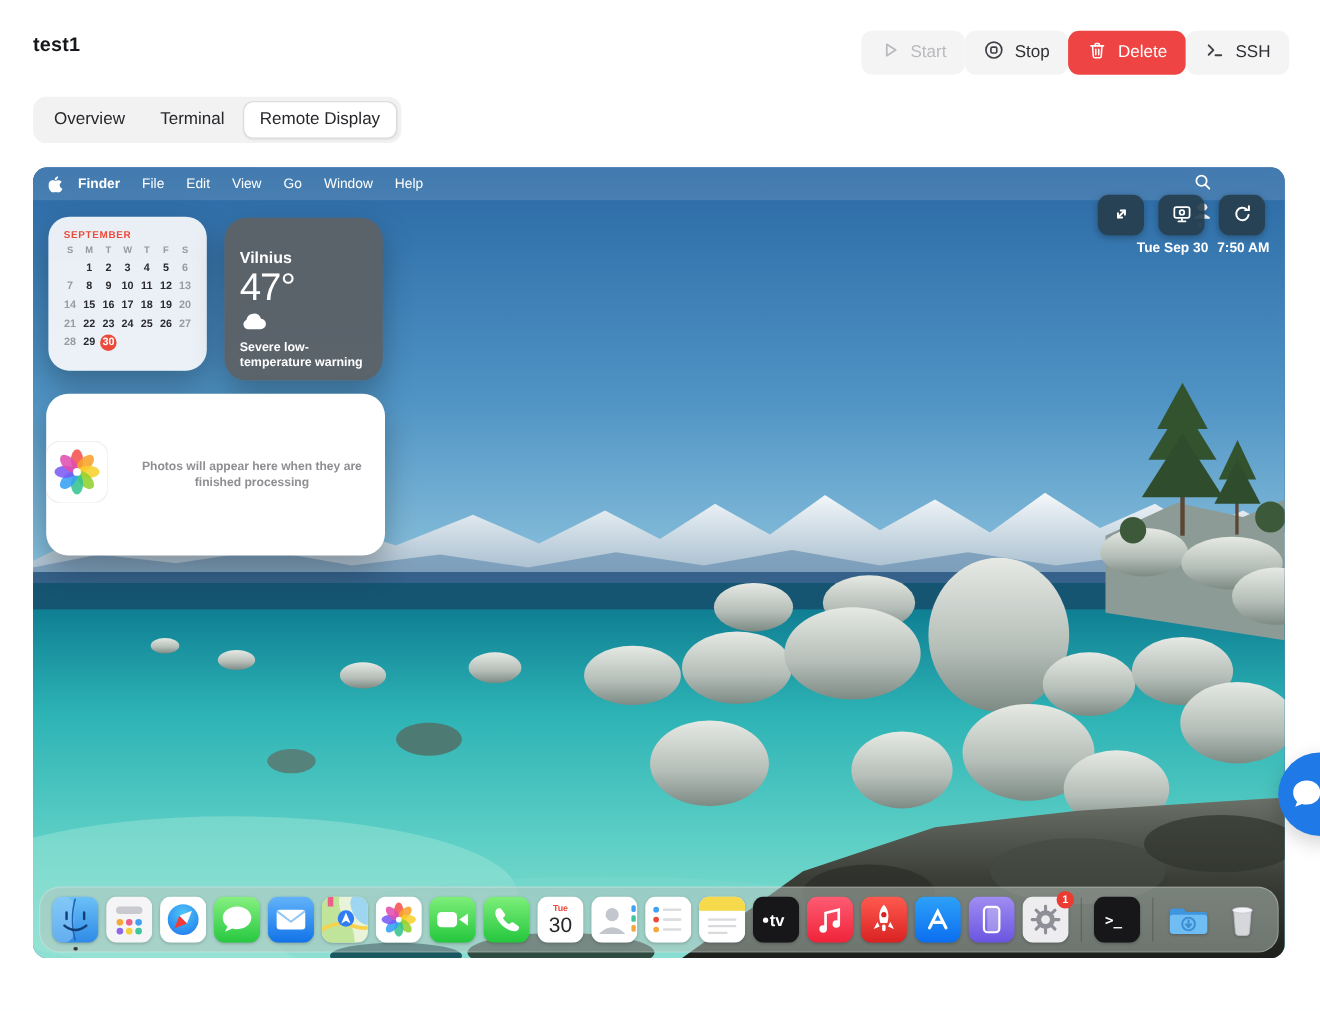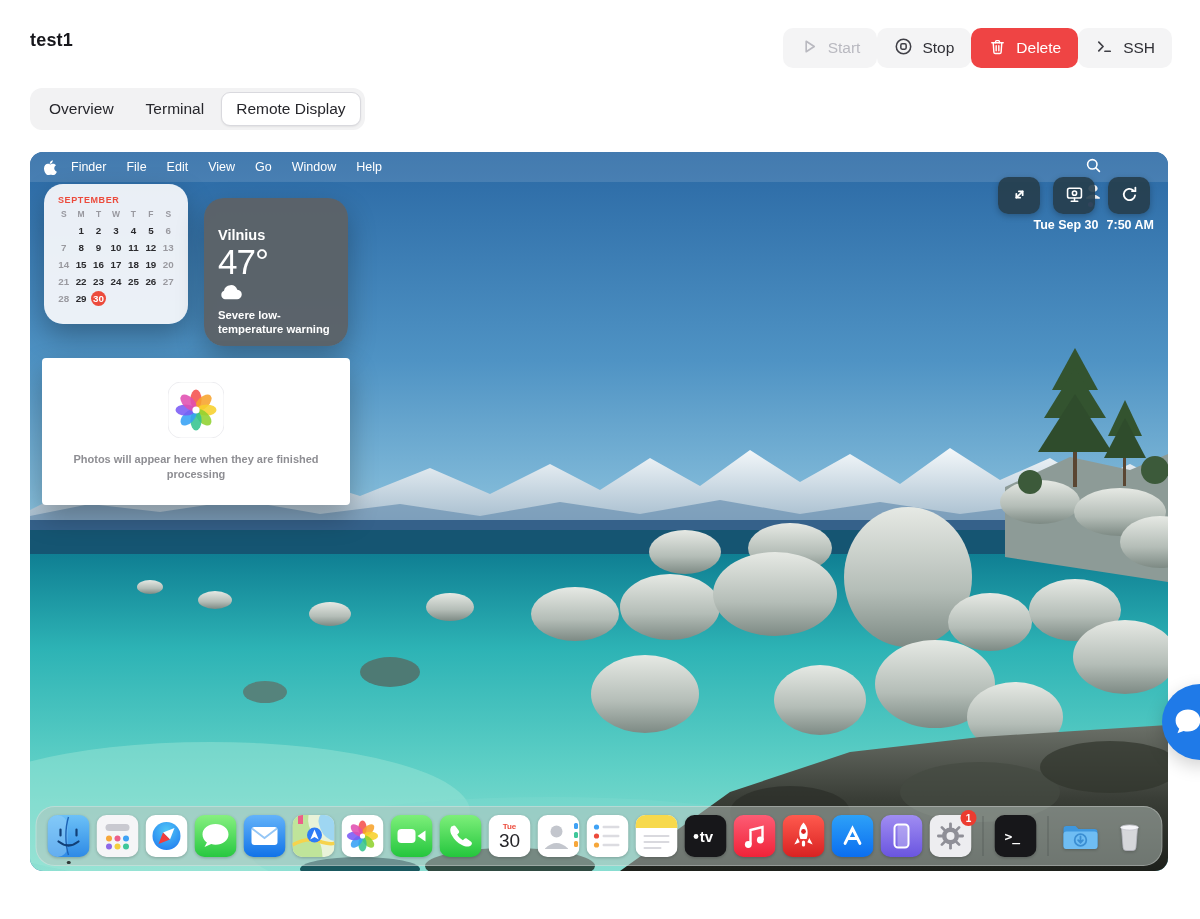--- a/index.html
+++ b/index.html
@@ -27,53 +27,53 @@
   .screen { position:absolute; left:30px; top:152px; width:1138px; height:719px;
     border-radius:13px; overflow:hidden; background:#2a68a4; }
   .wallpaper { position:absolute; inset:0; }
 
   
   .menubar { position:absolute; top:0; left:0; right:0; height:30px; display:flex; align-items:center;
     padding:0 14px; background:rgba(255,255,255,.12); color:#fff; font-size:12.5px; }
   .menubar .apple { margin-right:4px; display:flex; }
   .menu-items { display:flex; gap:0; }
   .menu-items span { padding:0 10px; cursor:default; }
-  .menu-items span:first-child { font-weight:400; }
+  .menu-items span:first-child { font-weight:700; }
   .mb-right { margin-left:auto; display:flex; align-items:center; gap:11px; font-weight:600;flex-direction:column; }
   .mb-right .mbicon { display:flex; align-items:center; cursor:default; }
   .mb-dot { width:5px; height:5px; border-radius:50%; background:#b18cfa; margin-left:-6px; margin-top:-8px; }
   .mb-clock { display:flex; gap:8px; font-size:12.5px; }
 
   
   .rc-controls { position:absolute; top:25px; right:18px; display:flex; gap:13px; }
   .rc-btn { width:42px; height:37px; border-radius:10px; border:none; cursor:pointer;
     background:rgba(38,62,77,.92); display:flex; align-items:center; justify-content:center;
     box-shadow:0 2px 6px rgba(0,0,0,.25); }
   .rc-btn svg { width:21px; height:21px; }
 
   
   .widget { position:absolute; box-shadow:0 12px 28px rgba(0,0,0,.28); }
-  .w-cal { left:14px; top:32px; width:144px; height:140px; border-radius:19px;
+  .w-cal { left:14px; top:45px; width:144px; height:140px; border-radius:19px;
     background:rgba(250,250,252,.92); padding:9px 11px 7px; }
   .w-cal .month { color:#ec4b3c; font-size:9px; font-weight:700; letter-spacing:.6px; margin:2px 0 3px 3px; }
   .cal-grid { display:grid; grid-template-columns:repeat(7,1fr); row-gap:1.5px; }
   .cal-grid .hd { color:#98989f; font-size:8.5px; font-weight:700; text-align:center; padding:1px 0 2px; }
   .cal-grid .d { font-size:9.8px; font-weight:700; color:#2b2b2e; text-align:center; height:15.5px; line-height:15.5px; }
   .cal-grid .d.wk { color:#9a9aa0; font-weight:600; }
   .cal-grid .d.today { background:#ec4b3c; color:#fff; border-radius:50%; width:15.5px; margin:0 auto; }
 
   .w-weather { left:174px; top:46px; width:144px; height:148px; border-radius:20px;
     background:rgba(92,98,103,.96); color:#fff; padding:13px 14px; }
   .w-weather .city { font-size:14.5px; font-weight:700; margin-top:16px; }
   .w-weather .temp { font-size:35px; font-weight:300; line-height:1.08; letter-spacing:-1px; }
   .w-weather .cond { margin:3px 0 4px; }
   .w-weather .alert { font-size:11.3px; font-weight:700; line-height:1.3; }
 
-  .w-photos { left:12px; top:206px; width:308px; height:147px; border-radius:4px; background:#fff;
-    display:flex; flex-direction:column; align-items:center; justify-content:center; gap:10px; }
+  .w-photos { left:12px; top:206px; width:308px; height:147px; border-radius:20px; background:#fff;
+    display:flex; flex-direction:row; align-items:center; justify-content:center; gap:10px; }
   .w-photos .msg { color:#8e8e93; font-size:11px; font-weight:700; text-align:center; line-height:1.35; max-width:250px; }
 
   
   .dock { position:absolute; bottom:5px; left:50%; transform:translateX(-50%);
     display:flex; align-items:center; gap:7px; padding:8px 11px; border-radius:19px;
     background:rgba(185,196,190,.52); border:1px solid rgba(255,255,255,.28); }
   .dtile { width:42px; height:42px; position:relative; cursor:pointer; flex:0 0 auto; }
   .dtile svg.app { width:42px; height:42px; display:block; filter:drop-shadow(0 1px 1.5px rgba(0,0,0,.22)); }
   .dtile .run-dot { position:absolute; left:50%; bottom:-7px; width:3.5px; height:3.5px;
     border-radius:50%; background:rgba(20,20,20,.8); transform:translateX(-50%); }

